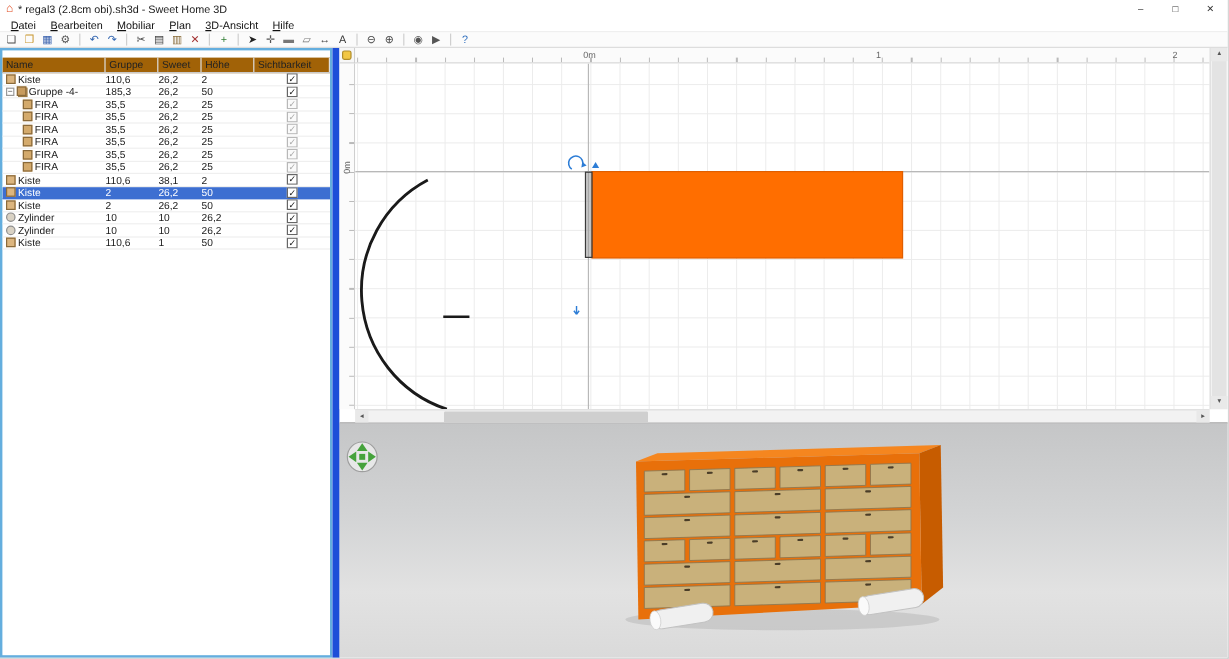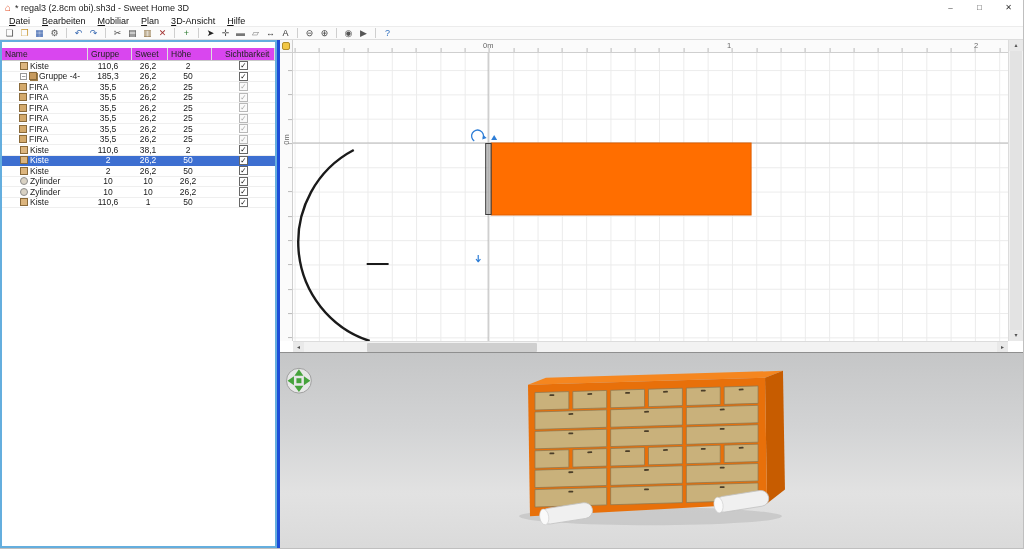--- a/index.html
+++ b/index.html
@@ -19,32 +19,32 @@
   .menu-item u{text-decoration:underline}
 
   
   .toolbar{height:13px;display:flex;align-items:center;background:#fbfbfb;border-bottom:1px solid #dddddd;padding-left:3px;gap:2px}
   .tbtn{width:13px;height:12px;font-size:9px;line-height:12px;text-align:center}
   .tsep{width:1px;height:10px;background:#cfcfcf;margin:0 3px}
 
   
   .main{position:absolute;top:40px;left:0;right:0;bottom:0;display:flex}
   .left-panel{width:277px;border:2px solid #64aede;background:#fff;position:relative;overflow:hidden;padding-top:6px}
-  .right-area{flex:1;position:relative;background:#fff;border-left:3px solid #1d4ed8}
+  .right-area{flex:1;position:relative;background:#fff;border-left:6px solid #1d4ed8}
 
   
   .thead,.trow{display:flex;align-items:center}
-  .thead{height:13px;border-bottom:1px solid #c9c9c9;font-size:8.5px;color:#222;background:#d946ef}
+  .thead{height:13px;border-bottom:1px solid #c9c9c9;font-size:8.5px;color:#222;background:#a16207}
   .thead .cell{height:100%;display:flex;align-items:center;border-right:1px solid #dedede;padding-left:3px}
   .trow{height:10.5px;font-size:8.5px;color:#1a1a1a;border-bottom:1px solid #efefef}
   .cell{overflow:hidden;white-space:nowrap}
-  .c-name{width:86px;display:flex;align-items:center;gap:2px;padding-left:18px}
+  .c-name{width:86px;display:flex;align-items:center;gap:2px;padding-left:3px}
   .c-name.lv1{padding-left:17px}
   .c-breite{width:44px}.c-tiefe{width:36px}.c-hoehe{width:44px}
-  .num{text-align:center;padding-right:4px}
+  .num{text-align:left;padding-right:4px}
   .c-vis{flex:1;display:flex;justify-content:center}
   .trow.sel{background:#3d6fd1;color:#fff;border-bottom-color:#3d6fd1}
   .fi{width:8px;height:8px;flex:0 0 auto;border:1px solid #8a6a3a;background:#dcb57e}
   .fi-group{background:#c79b5e;box-shadow:1px 1px 0 #9c7a44}
   .fi-fira{background:#d4aa6c}
   .fi-zylinder{border-radius:50%;background:#d9d2c4;border-color:#8d8d8d}
   .expander{width:7px;height:7px;border:1px solid #999;font-size:7px;line-height:5px;text-align:center;color:#444;background:#fff;flex:0 0 auto}
   .cb{width:9px;height:9px;border:1px solid #666;background:#fff;font-size:7.5px;line-height:7px;text-align:center;color:#111}
   .cb.dim{border-color:#b8b8b8;color:#a8a8a8;background:#fafafa}
 
@@ -138,21 +138,21 @@
     </div>
 
   <div class="main">
 
     <div class="left-panel">
       <div class="thead">
           <div class="cell c-name">Name</div>
           <div class="cell c-breite">Gruppe</div>
           <div class="cell c-tiefe">Sweet</div>
           <div class="cell c-hoehe">Höhe</div>
-          <div class="cell c-vis" style="justify-content: flex-start; margin-left: 10px;">Sichtbarkeit</div>
+          <div class="cell c-vis" style="justify-content: flex-start;">Sichtbarkeit</div>
         </div>
       <div class="tbody">
           <div class="trow">
             <div class="cell c-name lv0">
               <span class="fi fi-kiste"></span>
               <span>Kiste</span>
             </div>
             <div class="cell num c-breite">110,6</div>
             <div class="cell num c-tiefe">26,2</div>
             <div class="cell num c-hoehe">2</div>

